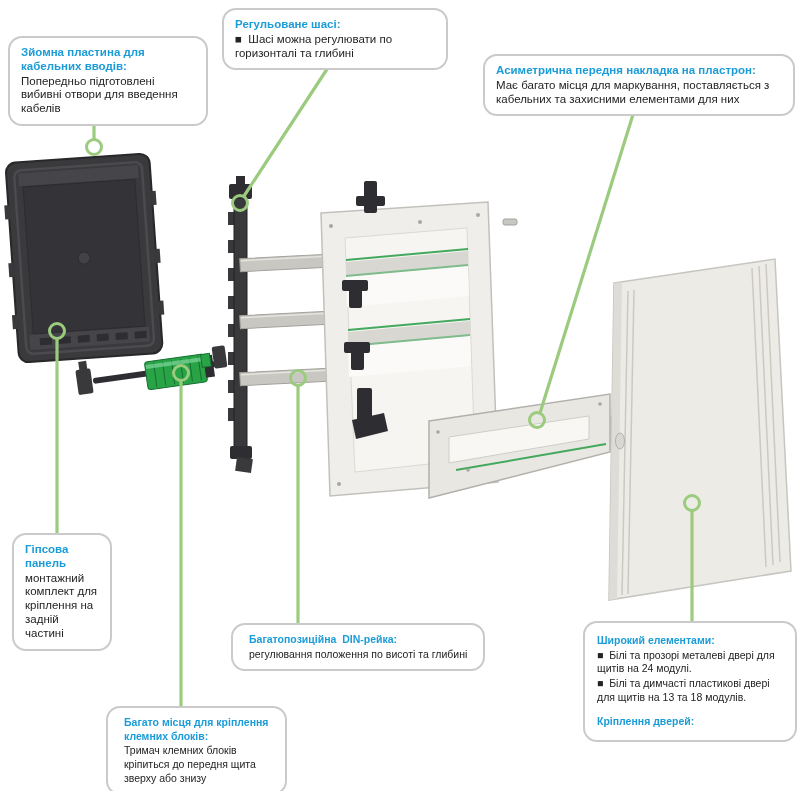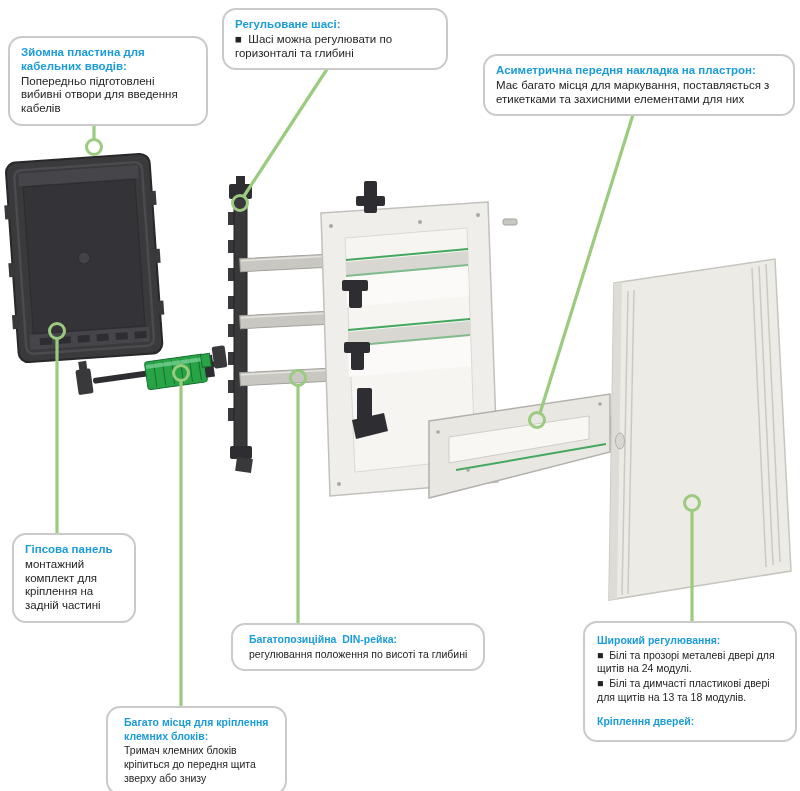--- a/index.html
+++ b/index.html
@@ -207,39 +207,39 @@
     <div class="bd">■&nbsp; Шасі можна регулювати по горизонталі та глибині</div>
   </div>
 
   <div class="callout" style="left:8px;top:36px;width:200px;">
     <div class="hd">Зйомна пластина для кабельних вводів:</div>
     <div class="bd">Попередньо підготовлені вибивні отвори для введення кабелів</div>
   </div>
 
   <div class="callout" style="left:483px;top:54px;width:312px;">
     <div class="hd">Асиметрична передня накладка на пластрон:</div>
-    <div class="bd">Має багато місця для маркування, поставляється з етикетками та захисними елементами для них</div>
-  </div>
-
-  <div class="callout" style="left:12px;top:533px;width:124px;">
+    <div class="bd">Має багато місця для маркування, поставляється з кабельних та захисними елементами для них</div>
+  </div>
+
+  <div class="callout" style="left:12px;top:533px;width:100px;">
     <div class="hd">Гіпсова панель</div>
     <div class="bd">монтажний комплект для кріплення на задній частині</div>
   </div>
 
   <div class="callout c-small" style="left:231px;top:623px;width:254px;">
     <div class="hd">Багатопозиційна&nbsp; DIN-рейка:</div>
     <div class="bd">регулювання положення по висоті та глибині</div>
   </div>
 
   <div class="callout c-small" style="left:106px;top:706px;width:181px;">
     <div class="hd">Багато місця для кріплення клемних блоків:</div>
     <div class="bd">Тримач клемних блоків кріпиться до передня щита зверху або знизу</div>
   </div>
 
   <div class="callout c-small" style="left:583px;top:621px;width:214px;padding:11px 12px;">
-    <div class="hd">Широкий регулювання:</div>
+    <div class="hd">Широкий елементами:</div>
     <div class="bd">■&nbsp; Білі та прозорі металеві двері для щитів на 24 модулі.</div>
     <div class="bd">■&nbsp; Білі та димчасті пластикові двері для щитів на 13 та 18 модулів.</div>
     <div class="gap"></div>
     <div class="hd">Кріплення дверей:</div>
   </div>
 
 </div>
 
 </body></html>

